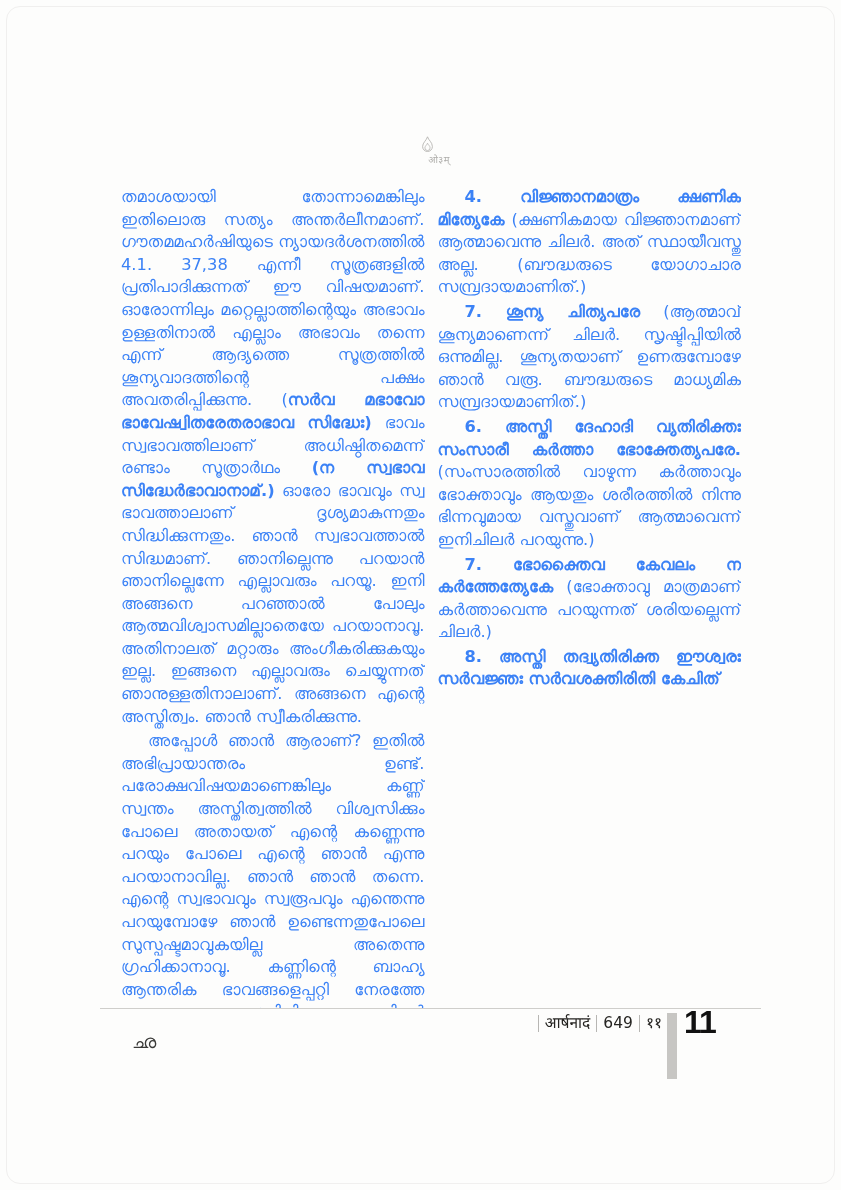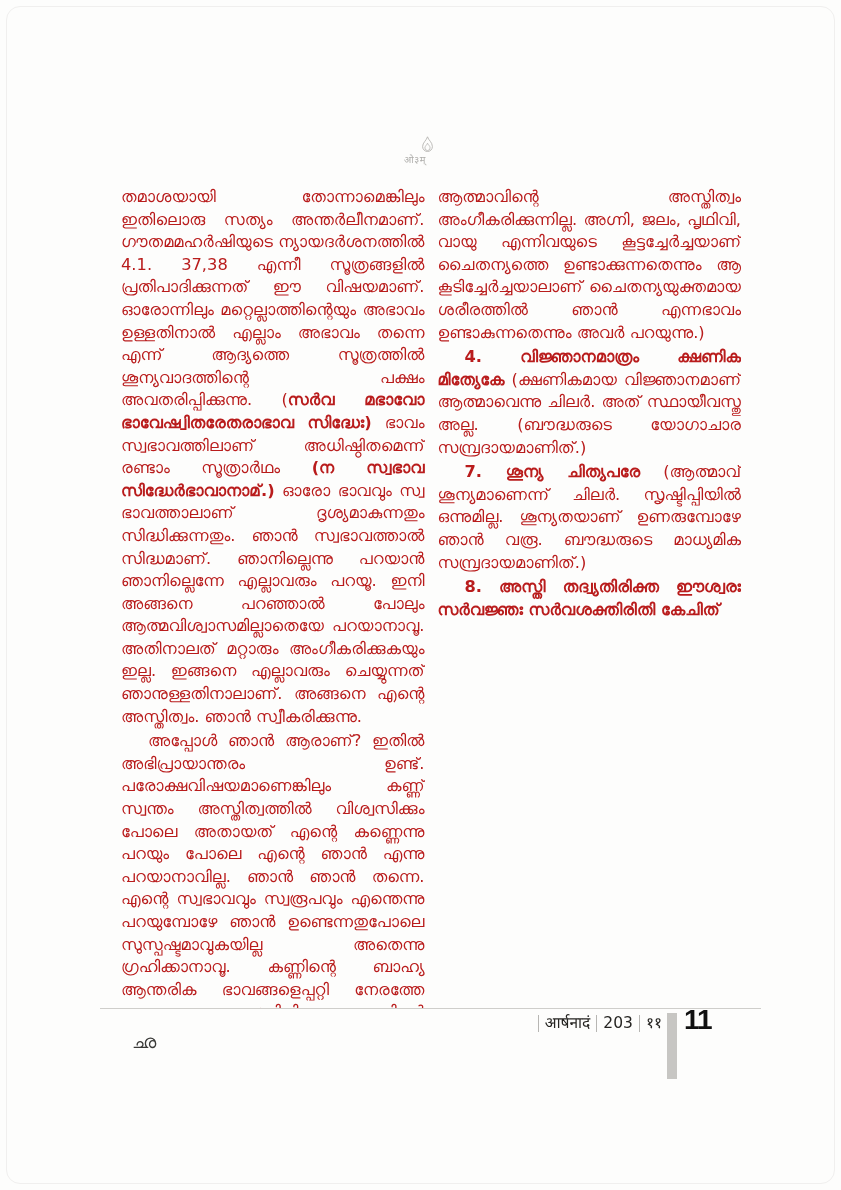--- a/index.html
+++ b/index.html
@@ -7,34 +7,34 @@
     width:841px;height:1190px;position:relative;overflow:hidden;
     background:#fdfdfc;
     font-family:"DejaVu Sans","Liberation Sans",sans-serif;
   }
   .page-edge{
     position:absolute;inset:6px;border:1px solid #f0efee;border-radius:14px;
     pointer-events:none;
   }
   
   .emblem{
-    position:absolute;left:404px;top:136px;width:46px;text-align:left;
+    position:absolute;left:404px;top:136px;width:46px;text-align:right;
     color:#b3b2af;
   }
   .emblem svg{display:block;margin:0 auto;}
   .emblem .om{font-size:9.5px;line-height:10px;color:#aeadaa;letter-spacing:.5px;}
   
   .content{
     position:absolute;left:121px;top:186px;width:620px;height:822px;
     display:flex;gap:13px;overflow:hidden;
   }
   .col{
     width:303.5px;flex:0 0 303.5px;
     font-size:16.3px;line-height:22.6px;text-align:justify;
-    color:#b91c1c;overflow:hidden;
+    color:#3b82f6;overflow:hidden;
     text-justify:inter-word;
   }
   .para{margin:0;}
   .para + .para{margin-top:2px;}
   .para.indent{text-indent:27px;}
   .bold{font-weight:bold;}
   
   .footer-rule{
     position:absolute;left:100px;top:1008px;width:661px;height:1px;
     background:#cfcecb;
@@ -51,21 +51,21 @@
   .cite-row.native{font-size:15.5px;color:#262522;line-height:19px;}
   .cite-row.english{font-size:10.5px;color:#33322f;letter-spacing:.3px;line-height:15px;margin-top:1px;}
   .sep{display:inline-block;width:1px;align-self:stretch;background:#b7b6b3;margin:1px 6px;}
   .issue-bar{
     position:absolute;left:667px;top:1013px;width:10px;height:66px;
     background:#c7c6c3;
   }
   .page-number{
     position:absolute;left:684px;top:1004px;
     font-family:"Liberation Sans","DejaVu Sans",sans-serif;
-    font-size:28px;font-weight:bold;color:#111;letter-spacing:-1px;
+    font-size:32px;font-weight:bold;color:#111;letter-spacing:-1px;
   }
 </style>
 </head>
 <body>
 
 <div class="page-edge"></div>
 
 <div class="emblem">
   <svg width="15" height="19" viewBox="0 0 15 19">
     <path d="M7.5 0.8 C8.4 4.2 12.4 6.2 12.4 10.6 A4.9 4.9 0 0 1 2.6 10.6 C2.6 6.6 6.4 4.6 7.5 0.8 Z" fill="none" stroke="#b5b4b1" stroke-width="0.9"></path>
@@ -73,36 +73,37 @@
   </svg>
   <div class="om">ओ३म्</div>
 </div>
 
 <div class="content">
   <div class="col">
       <p class="para"><span>തമാശയായി തോന്നാമെങ്കിലും ഇതിലൊരു സത്യം അന്തർലീനമാണ്. ഗൗതമമഹർഷിയുടെ ന്യായദർശനത്തിൽ 4.1. 37,38 എന്നീ സൂത്രങ്ങളിൽ പ്രതിപാദിക്കുന്നത് ഈ വിഷയമാണ്. ഓരോന്നിലും മറ്റെല്ലാത്തിന്റെയും അഭാവം ഉള്ളതിനാൽ എല്ലാം അഭാവം തന്നെ എന്ന് ആദ്യത്തെ സൂത്രത്തിൽ ശൂന്യവാദത്തിന്റെ പക്ഷം അവതരിപ്പിക്കുന്നു. (</span><span class="bold">സർവ മഭാവോ ഭാവേഷ്വിതരേതരാഭാവ സിദ്ധേഃ)</span><span> ഭാവം സ്വഭാവത്തിലാണ് അധിഷ്ഠിതമെന്ന് രണ്ടാം സൂത്രാർഥം </span><span class="bold">(ന സ്വഭാവ സിദ്ധേർഭാവാനാമ്.)</span><span> ഓരോ ഭാവവും സ്വ ഭാവത്താലാണ് ദൃശ്യമാകുന്നതും സിദ്ധിക്കുന്നതും. ഞാൻ സ്വഭാവത്താൽ സിദ്ധമാണ്. ഞാനില്ലെന്നു പറയാൻ ഞാനില്ലെന്നേ എല്ലാവരും പറയൂ. ഇനി അങ്ങനെ പറഞ്ഞാൽ പോലും ആത്മവിശ്വാസമില്ലാതെയേ പറയാനാവൂ. അതിനാലത് മറ്റാരും അംഗീകരിക്കുകയും ഇല്ല. ഇങ്ങനെ എല്ലാവരും ചെയ്യുന്നത് ഞാനുള്ളതിനാലാണ്. അങ്ങനെ എന്റെ അസ്തിത്വം. ഞാൻ സ്വീകരിക്കുന്നു.</span></p>
       <p class="para indent"><span>അപ്പോൾ ഞാൻ ആരാണ്? ഇതിൽ അഭിപ്രായാന്തരം ഉണ്ട്. പരോക്ഷവിഷയമാണെങ്കിലും കണ്ണ് സ്വന്തം അസ്തിത്വത്തിൽ വിശ്വസിക്കും പോലെ അതായത് എന്റെ കണ്ണെന്നു പറയും പോലെ എന്റെ ഞാൻ എന്നു പറയാനാവില്ല. ഞാൻ ഞാൻ തന്നെ. എന്റെ സ്വഭാവവും സ്വരൂപവും എന്തെന്നു പറയുമ്പോഴേ ഞാൻ ഉണ്ടെന്നതുപോലെ സുസ്പഷ്ടമാവുകയില്ല അതെന്നു ഗ്രഹിക്കാനാവൂ. കണ്ണിന്റെ ബാഹ്യ ആന്തരിക ഭാവങ്ങളെപ്പറ്റി നേരത്തേ തെല്ലൊന്നു സൂചിപ്പിച്ചു. കണ്ണിന്റെ ആഭ്യന്തരഭാവം കണ്ടെത്താൻ ശ്രമിക്കും തോറും അതു ക്ലിഷ്ടവും കഠിനവുമായ അനുഭവമായി മാറും.</span></p>
     </div>
   <div class="col">
-      <p class="para"><span>ആത്മാവിന്റെ അസ്തിത്വം അംഗീകരിക്കുന്നില്ല. അഗ്നി, ജലം, പൃഥിവി, വായു എന്നിവയുടെ കൂട്ടച്ചേർച്ചയാണ് ചൈതന്യത്തെ ഉണ്ടാക്കുന്നതെന്നും ആ കൂടിച്ചേർച്ചയാലാണ് ചൈതന്യയുക്തമായ ശരീരത്തിൽ ഞാൻ എന്നഭാവം ഉണ്ടാകുന്നതെന്നും അവർ പറയുന്നു.)</span></p>
       <p class="para indent"><span class="bold">4. വിജ്ഞാനമാത്രം ക്ഷണിക മിത്യേകേ</span><span> (ക്ഷണികമായ വിജ്ഞാനമാണ് ആത്മാവെന്നു ചിലർ. അത് സ്ഥായീവസ്തു അല്ല. (ബൗദ്ധരുടെ യോഗാചാര സമ്പ്രദായമാണിത്.)</span></p>
       <p class="para indent"><span class="bold">7. ശൂന്യ ചിത്യപരേ</span><span> (ആത്മാവ് ശൂന്യമാണെന്ന് ചിലർ. സൃഷ്ടിപ്പിയിൽ ഒന്നുമില്ല. ശൂന്യതയാണ് ഉണരുമ്പോഴേ ഞാൻ വരൂ. ബൗദ്ധരുടെ മാധ്യമിക സമ്പ്രദായമാണിത്.)</span></p>
+      <p class="para indent"><span class="bold">6. അസ്തി ദേഹാദി വ്യതിരിക്തഃ സംസാരീ കർത്താ ഭോക്തേത്യപരേ.</span><span> (സംസാരത്തിൽ വാഴുന്ന കർത്താവും ഭോക്താവും ആയതും ശരീരത്തിൽ നിന്നു ഭിന്നവുമായ വസ്തുവാണ് ആത്മാവെന്ന് ഇനിചിലർ പറയുന്നു.)</span></p>
+      <p class="para indent"><span class="bold">7. ഭോക്തൈവ കേവലം ന കർത്തേത്യേകേ</span><span> (ഭോക്താവു മാത്രമാണ് കർത്താവെന്നു പറയുന്നത് ശരിയല്ലെന്ന് ചിലർ.)</span></p>
       <p class="para indent"><span class="bold">8. അസ്തി തദ്വ്യതിരിക്ത ഈശ്വരഃ സർവജ്ഞഃ സർവശക്തിരിതി കേചിത്</span></p>
     </div>
 </div>
 
 <div class="footer-rule"></div>
 
 <div class="printers-mark">ഛ</div>
 
 <div class="footer-cite">
   <div class="cite-row native">
     <span class="sep"></span>
     <span>आर्षनादं</span>
     <span class="sep"></span>
-    <span>203</span>
+    <span>649</span>
     <span class="sep"></span>
     <span>११</span>
   </div>
 </div>
 
 <div class="issue-bar"></div>
 <div class="page-number">11</div>
 
 </body></html>

